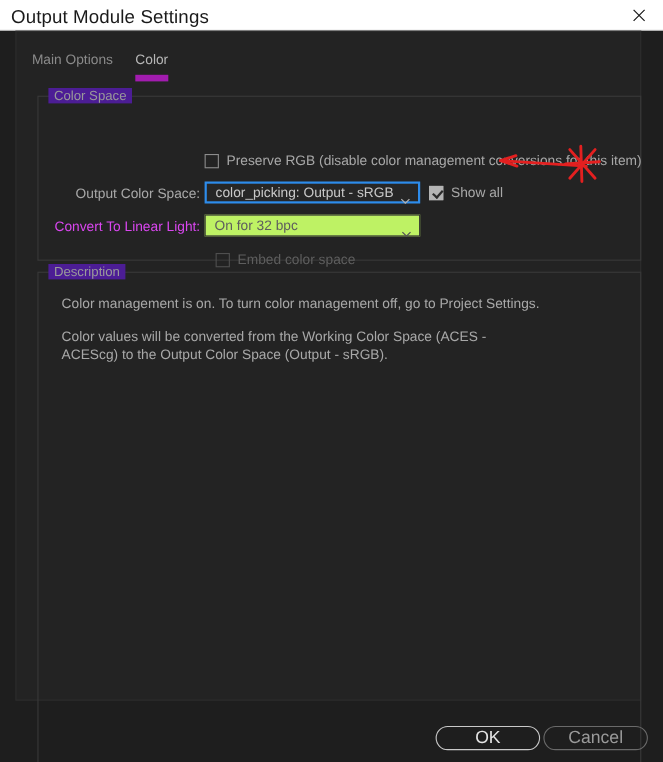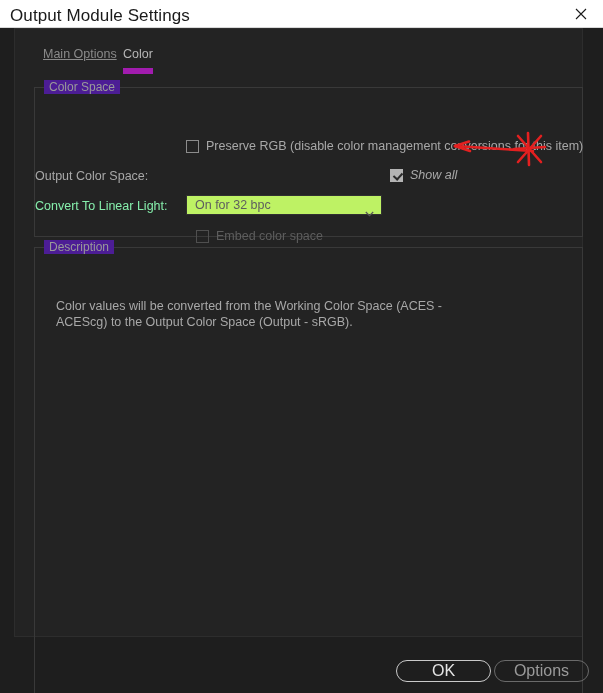--- a/index.html
+++ b/index.html
@@ -72,21 +72,21 @@
     font-size: 12.5px;
     color: #8a8a8a;
     padding-bottom: 7px;
     cursor: pointer;
     white-space: nowrap;
   }
   .tab.active {
     color: #b6b6b6;
     border-bottom: 6px solid #a21caf;
   }
-  .tab-main { left: 28px; text-decoration: underline; }
+  .tab-main { left: 14px; }
   .tab-color { left: 108px; }
 
   
   .groupbox {
     position: absolute;
     border: 1px solid #393939;
     box-sizing: border-box;
   }
   .group-legend {
     position: absolute;
@@ -104,23 +104,24 @@
   #description-group {
     left: 19px; top: 218px;
     width: 549px; height: 448px;
   }
 
   
   .row-label {
     position: absolute;
     font-size: 12.5px;
     color: #a8a8a8;
-    white-space: nowrap;
-  }
-  .row-label.disabled { color: #86efac; }
+    text-align: right;
+    white-space: nowrap;
+  }
+  .row-label.disabled { color: #d946ef; }
 
   
   .cb-row {
     position: absolute;
     display: flex;
     align-items: center;
     cursor: pointer;
   }
   .cb-row.disabled { cursor: default; }
   .checkbox {
@@ -254,22 +255,30 @@
 
     <div class="groupbox" id="colorspace-group">
       <div class="group-legend">Color Space</div>
 
       <div class="cb-row" style="left:151px; top:51px;">
         <span class="checkbox"></span>
         <span class="cb-label">Preserve RGB (disable color management conversions for this item)</span>
       </div>
 
       <div class="row-label" style="left:0px; top:81px; width:147px;">Output Color Space:</div>
-
-      <div class="cb-row" style="left:355px; top:80px;font-style:italic;">
+      <div class="dropdown focused" style="left:151px; top:77px; width:196px; height:20px;">
+        <span class="dd-text">color_picking: Output - sRGB</span>
+        <span class="dd-arrow">
+          <svg width="9" height="6" viewBox="0 0 9 6">
+            <path d="M0.8 1 L4.5 4.7 L8.2 1" stroke="#b0b0b0" stroke-width="1.2" fill="none"></path>
+          </svg>
+        </span>
+      </div>
+
+      <div class="cb-row" style="left:355px; top:80px;">
         <span class="checkbox checked"></span>
         <span class="cb-label">Show all</span>
       </div>
 
       <div class="row-label disabled" style="left:0px; top:111px; width:147px;">Convert To Linear Light:</div>
       <div class="dropdown disabled" style="left:151px; top:107px; width:196px; height:20px;">
         <span class="dd-text disabled">On for 32 bpc</span>
         <span class="dd-arrow">
           <svg width="9" height="6" viewBox="0 0 9 6">
             <path d="M0.8 1 L4.5 4.7 L8.2 1" stroke="#565656" stroke-width="1.2" fill="none"></path>
@@ -278,27 +287,28 @@
       </div>
 
       <div class="cb-row disabled" style="left:151px; top:141px;padding-left:10px;">
         <span class="checkbox dim"></span>
         <span class="cb-label disabled">Embed color space</span>
       </div>
     </div>
 
     <div class="groupbox" id="description-group">
       <div class="group-legend">Description</div>
+      <div class="desc-para" style="left:21px; top:20px;">Color management is on. To turn color management off, go to Project Settings.</div>
       <div class="desc-para" style="left:21px; top:50px;">Color values will be converted from the Working Color Space (ACES - ACEScg) to the Output Color Space (Output - sRGB).</div>
     </div>
 
   </div>
 
   <div class="footer-btn" id="ok-button" style="top:632px;">OK</div>
-  <div class="footer-btn" id="cancel-button" style="top:632px;">Options</div>
+  <div class="footer-btn" id="cancel-button" style="top:632px;">Cancel</div>
 
 </div>
 
 <svg id="annotation-overlay" viewBox="0 0 603 693">
   <g stroke="#e32020" fill="none" stroke-width="2.6" stroke-linecap="round">
     <path d="M455 146 L533 151"></path>
     <path d="M455 146 L469 141.5"></path>
     <path d="M455 146 L470 151"></path>
   </g>
   <g stroke="#e32020" fill="none" stroke-width="2.6" stroke-linecap="round">

